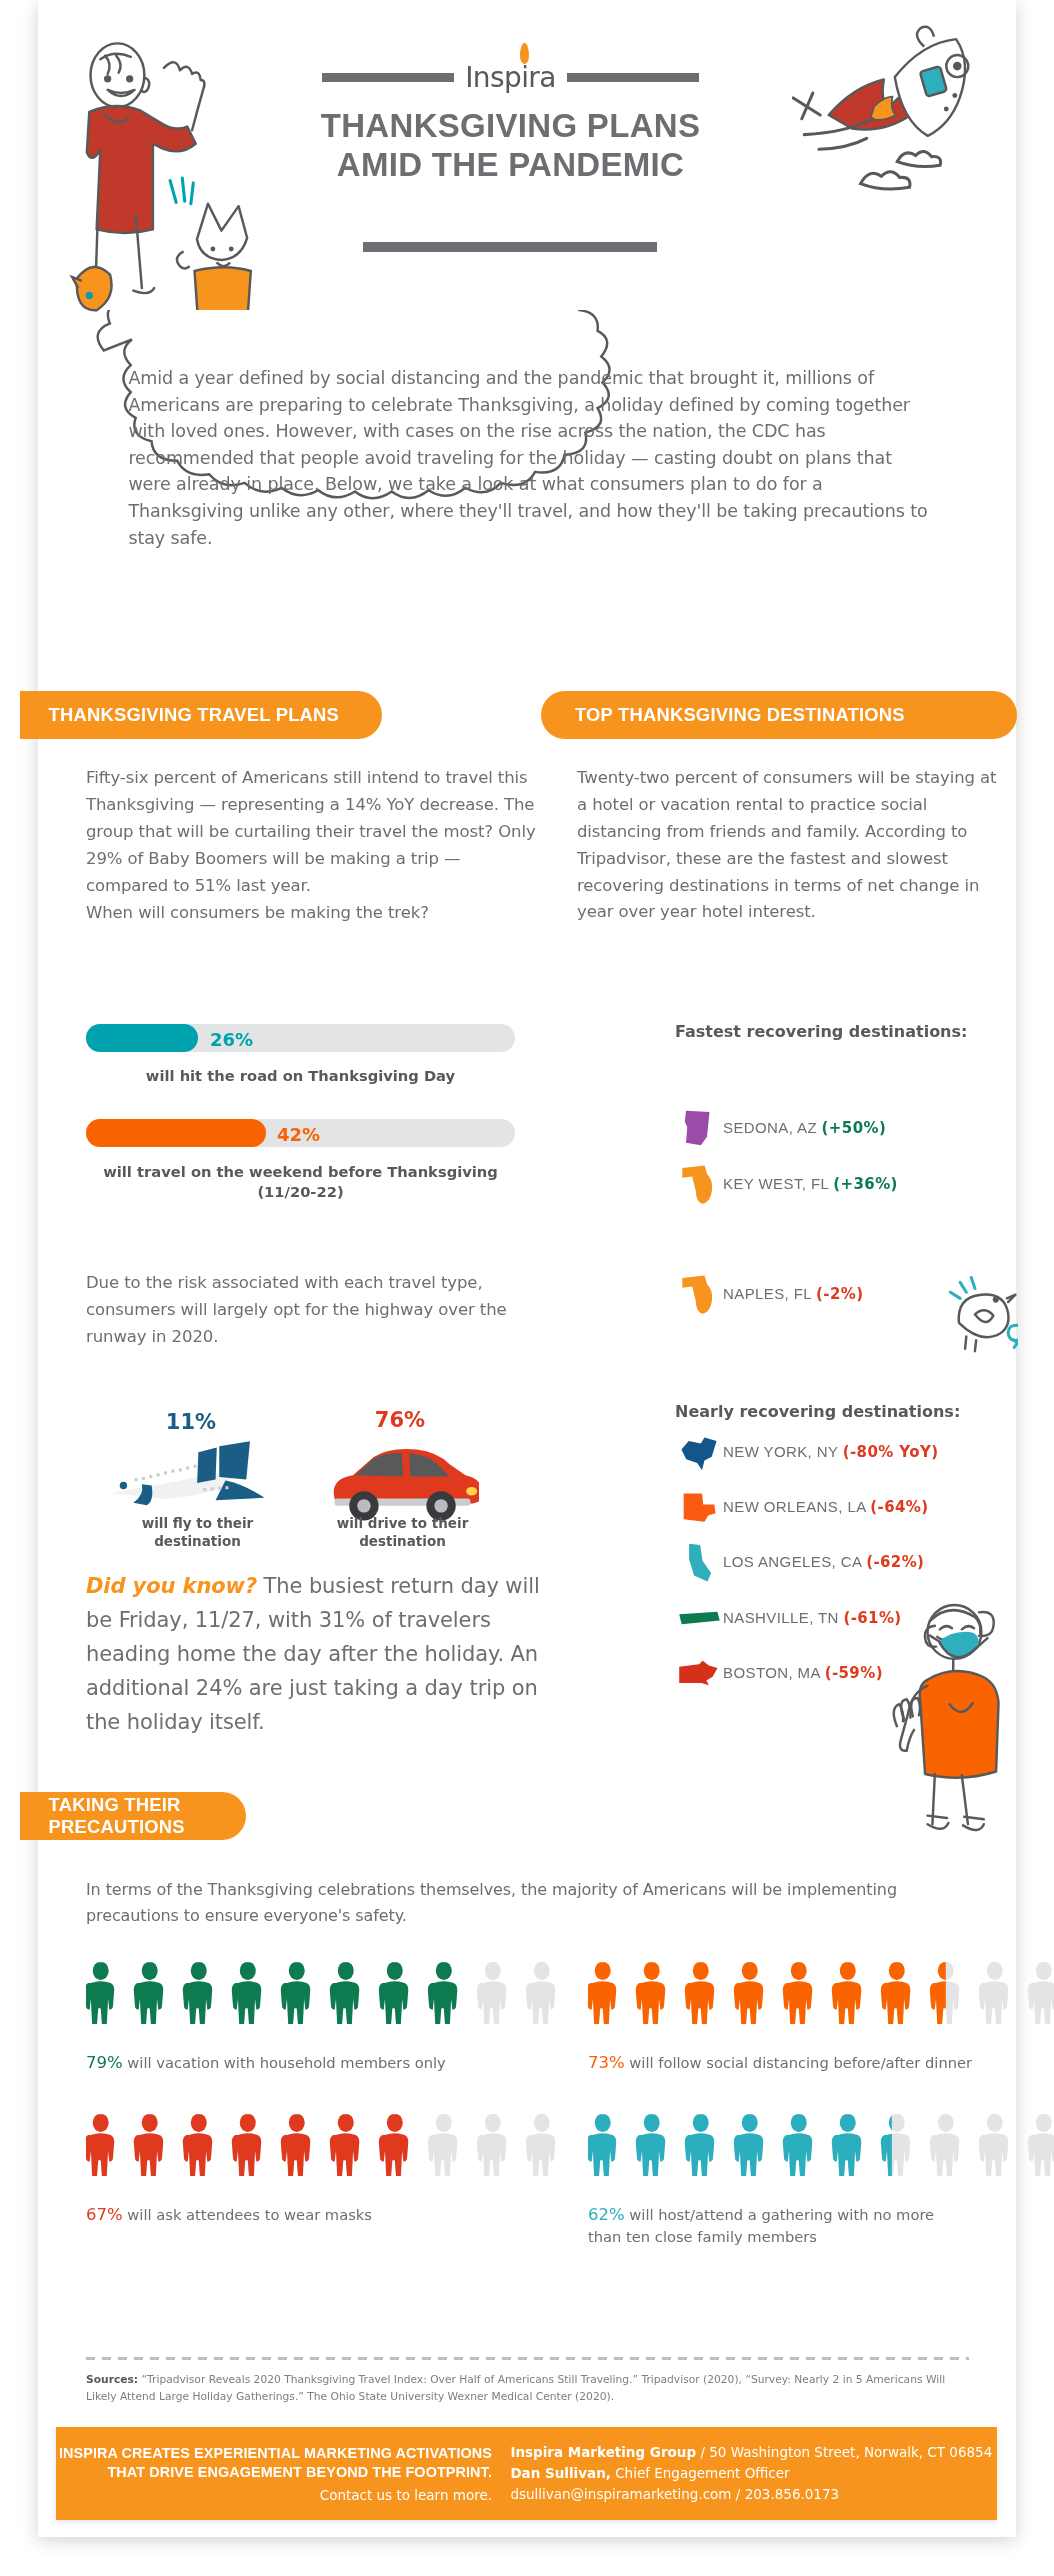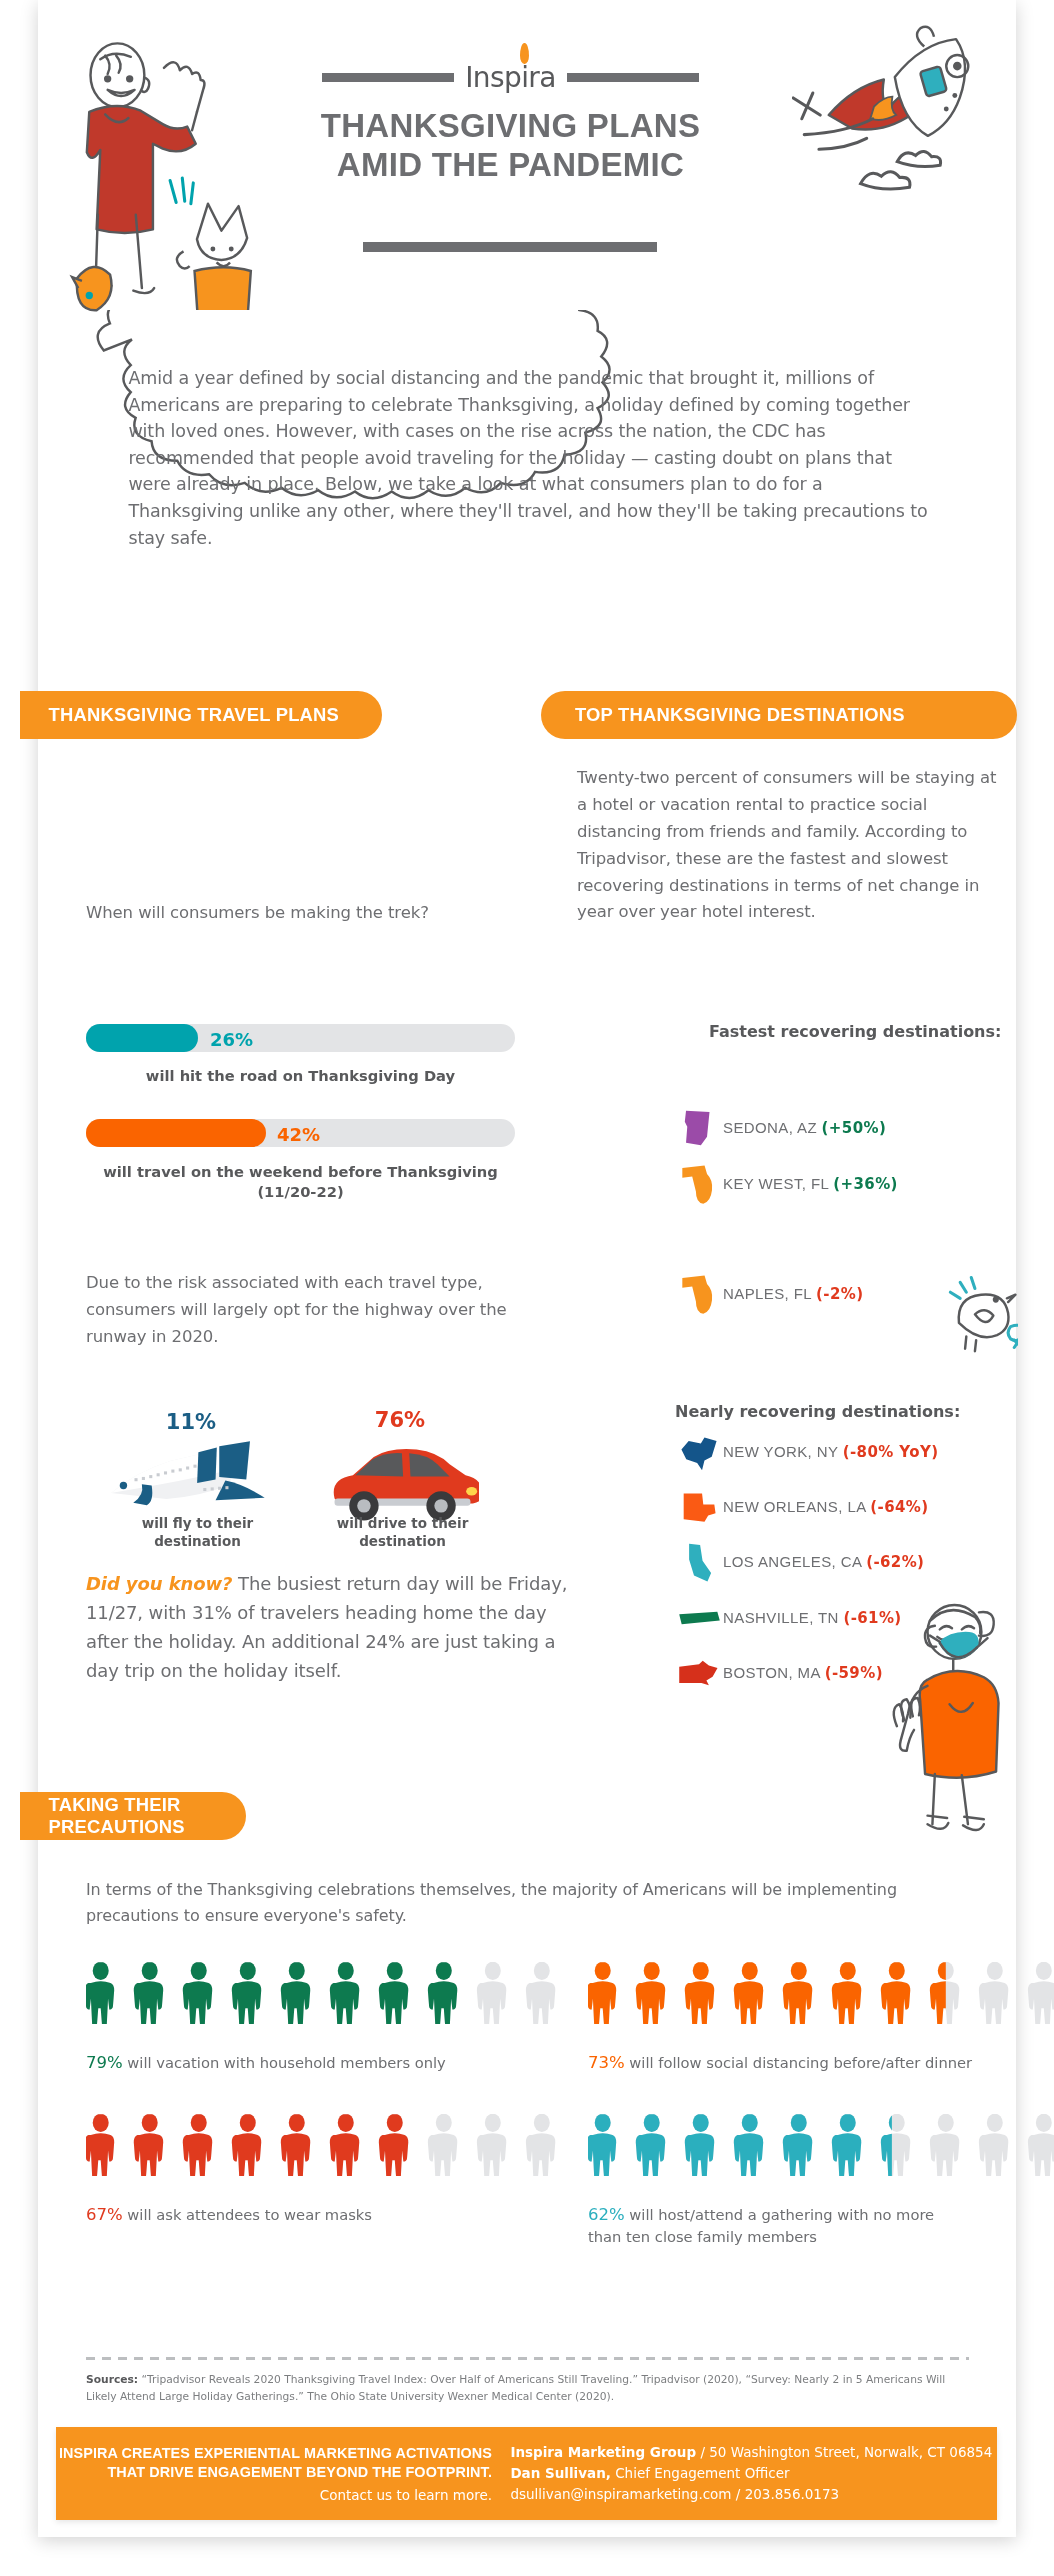--- a/index.html
+++ b/index.html
@@ -104,21 +104,21 @@
   }
   .mode-cap {
     position: absolute; text-align: center; color: #58595b;
     font-weight: bold; font-size: 13.5px; line-height: 1.35;
     font-family: "DejaVu Sans", sans-serif;
   }
 
   
   .dyk {
     position: absolute; left: 48px; top: 1569px; width: 484px;
-    font-size: 18px; line-height: 1.62; color: #6d6e71;
+    font-size: 21px; line-height: 1.62; color: #6d6e71;
     font-family: "DejaVu Sans", sans-serif; letter-spacing: -0.1px;
   }
   .dyk b { color: #f7941e; font-style: italic; font-weight: bold; }
 
   
   .dest-head {
     position: absolute; font-weight: bold; font-size: 16px; color: #58595b;
     font-family: "DejaVu Sans", sans-serif;
   }
   .dest-row {
@@ -273,20 +273,21 @@
                q-32 18 -60 -4 q-34 16 -60 -8 q-36 12 -58 -14 q-38 6 -52 -22 q-40 0 -42 -32
                q-36 -8 -26 -38 q-30 -16 -8 -42 q-24 -22 0 -44 q-22 -24 2 -42 z" fill="#ffffff" stroke="#58595b" stroke-width="4"></path>
     </svg>
     <div class="cloud-text">Amid a year defined by social distancing and the pandemic that brought it, millions of Americans are preparing to celebrate Thanksgiving, a holiday defined by coming together with loved ones. However, with cases on the rise across the nation, the CDC has recommended that people avoid traveling for the holiday — casting doubt on plans that were already in place. Below, we take a look at what consumers plan to do for a Thanksgiving unlike any other, where they'll travel, and how they'll be taking precautions to stay safe.</div>
   </div>
 
   <div class="pill left" style="left:-18.4px; top:691px; width:362px;">
     <span>THANKSGIVING TRAVEL PLANS</span>
   </div>
 
+  <div class="body-copy" style="left:48px; top:765px; width:454px;">Fifty-six percent of Americans still intend to travel this Thanksgiving — representing a 14% YoY decrease. The group that will be curtailing their travel the most? Only 29% of Baby Boomers will be making a trip — compared to 51% last year.</div>
 
   <div class="body-copy" style="left:48px; top:900px; width:454px;">When will consumers be making the trek?</div>
 
   <div class="bar-track" style="left:48px; top:1024px; width:429px;">
     <div class="bar-fill" style="width:112px; background:#00A3AD;"></div>
   </div>
   <div class="bar-val" style="left:172px; top:1029px; color:#00A3AD;">26%</div>
   <div class="bar-cap" style="left:48px; top:1066px; width:429px;">will hit the road on Thanksgiving Day</div>
 
   <div class="bar-track" style="left:48px; top:1119px; width:429px;">
@@ -341,21 +342,21 @@
   <div class="dyk">
     <b>Did you know?</b><span> The busiest return day will be Friday, 11/27, with 31% of travelers heading home the day after the holiday. An additional 24% are just taking a day trip on the holiday itself.</span>
   </div>
 
   <div class="pill mid" style="left:503px; top:691px; width:476px;">
     <span>TOP THANKSGIVING DESTINATIONS</span>
   </div>
 
   <div class="body-copy" style="left:539px; top:765px; width:429px;">Twenty-two percent of consumers will be staying at a hotel or vacation rental to practice social distancing from friends and family. According to Tripadvisor, these are the fastest and slowest recovering destinations in terms of net change in year over year hotel interest.</div>
 
-  <div class="dest-head" style="left:671px; top:1022px;">Fastest recovering destinations:</div>
+  <div class="dest-head" style="left:637px; top:1022px;">Fastest recovering destinations:</div>
 
 
   <div class="dest-row" style="left:637px; top:1104px;">
     <span class="dest-icon">
       <svg width="36" height="42" viewBox="0 0 58 68">
           <path d="M8 6 l38 2 l-4 40 l-10 14 l-24 -4 l2 -26 l-4 -8 z" fill="#9B4BA8"></path>
         </svg>
     </span>
     <span class="dest-label">
       <span>SEDONA, AZ</span>

